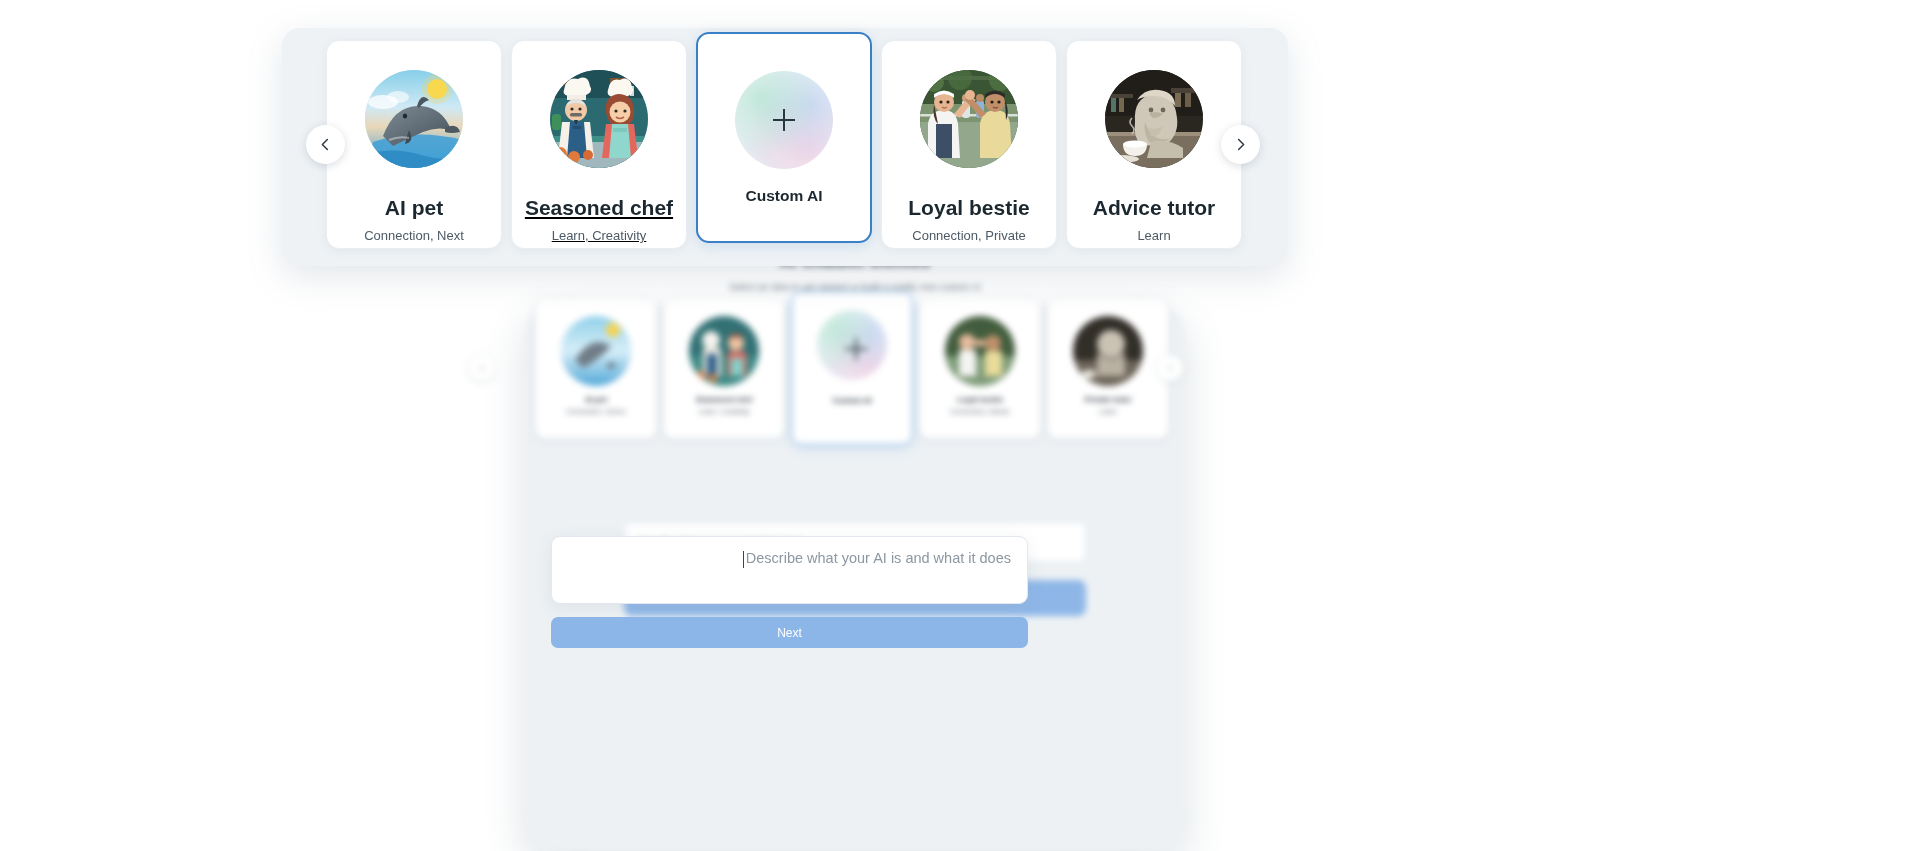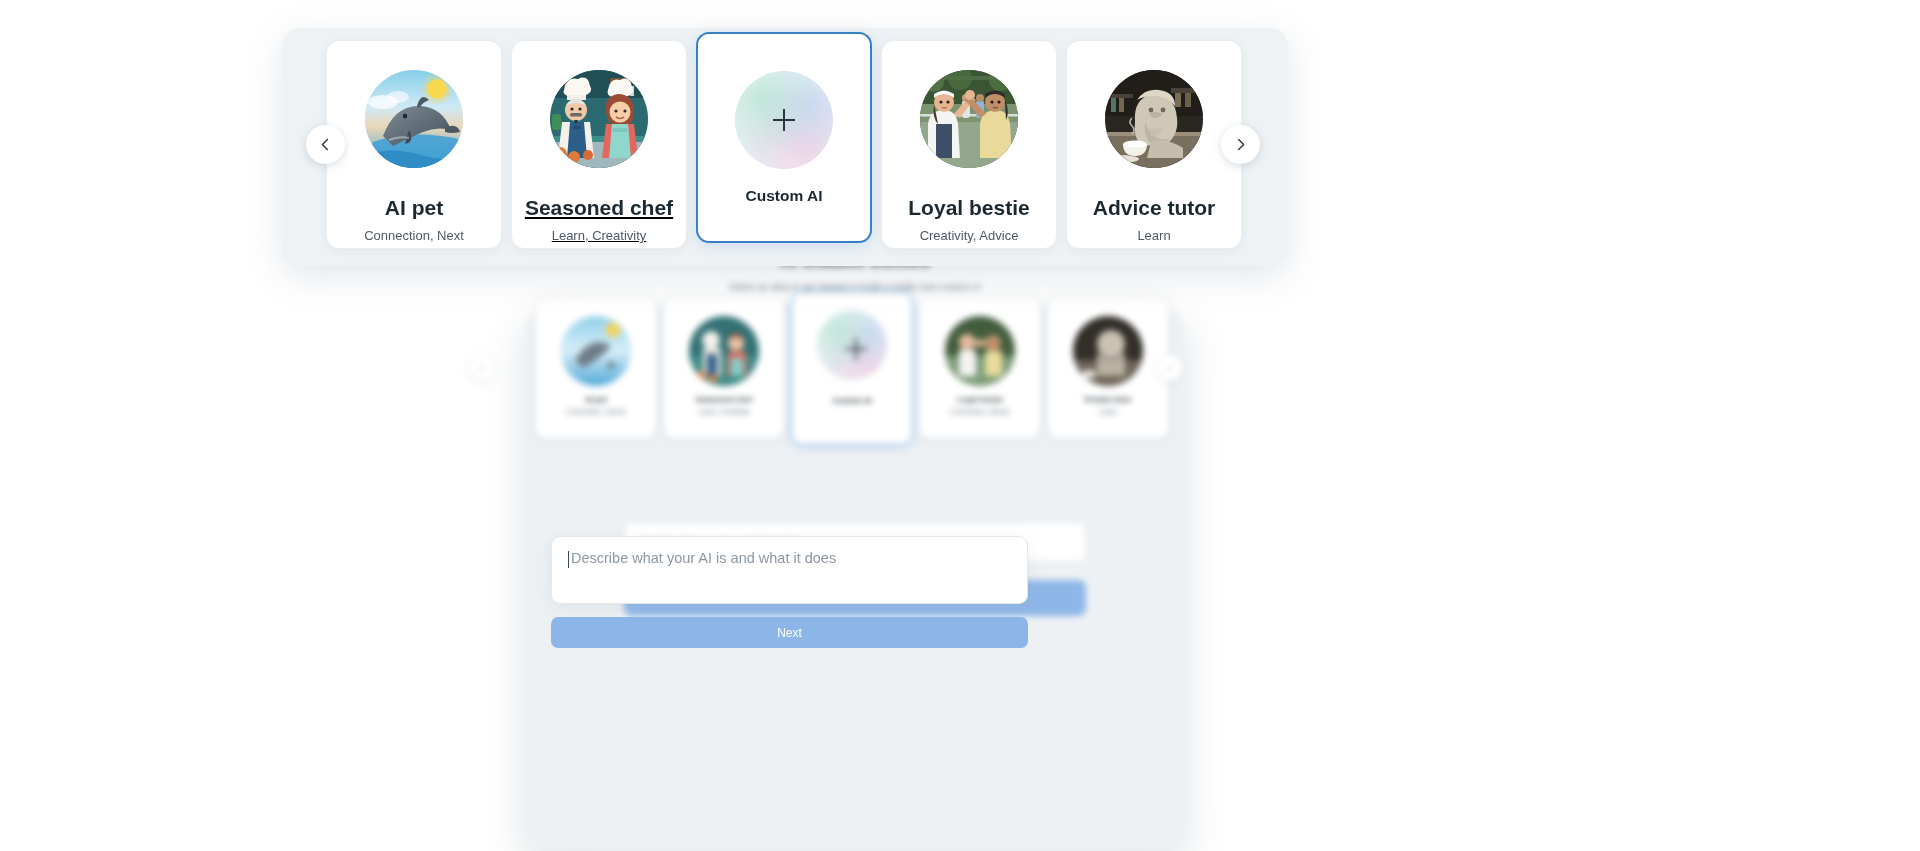--- a/index.html
+++ b/index.html
@@ -123,20 +123,21 @@
     width: 477px; height: 68px;
     background: #ffffff;
     border: 1px solid #e2e8ee;
     border-radius: 9px;
     box-shadow: 0 4px 16px rgba(140,155,170,0.16);
     padding: 13px 16px;
     font-size: 14.5px;
     color: #8c97a2;
     display: flex;
     align-items: flex-start;
+    justify-content: flex-end;
   }
   .caret {
     display: inline-block;
     width: 1px; height: 17px;
     background: #3a464f;
     margin-right: 2px;
     position: relative;
     top: 1px;
   }
 
@@ -483,21 +484,21 @@
           <circle cx="72" cy="32" r="1.6" fill="#241c14"></circle>
           <circle cx="79" cy="32" r="1.6" fill="#241c14"></circle>
           <path d="M73 37 Q75.5 39 78 37" stroke="#8a5a3c" stroke-width="1.4" fill="none"></path>
 
           <path d="M34 44 Q44 32 50 26 L56 30 Q48 36 40 48 Z" fill="#e7b592"></path>
           <path d="M66 44 Q56 32 50 26 L44 30 Q52 36 60 48 Z" fill="#c08f6a"></path>
           <circle cx="50" cy="25" r="5" fill="#e7b592"></circle>
         </svg>
       </div>
       <div class="fg-title">Loyal bestie</div>
-      <div class="fg-sub">Creativity, Advice</div>
+      <div class="fg-sub">Connection, Private</div>
     </div>
 
     <div class="fg-card" style="left:740px;">
       <div class="fg-avatar">
         <svg viewBox="0 0 98 98">
           <rect width="98" height="98" fill="#2a2620"></rect>
           <rect x="0" y="0" width="98" height="46" fill="#211e19"></rect>
           <rect x="2" y="24" width="26" height="4" fill="#4a4238"></rect>
           <rect x="6" y="28" width="5" height="14" fill="#5f8a7d" opacity="0.8"></rect>
           <rect x="14" y="28" width="5" height="14" fill="#8a7a5f" opacity="0.8"></rect>

